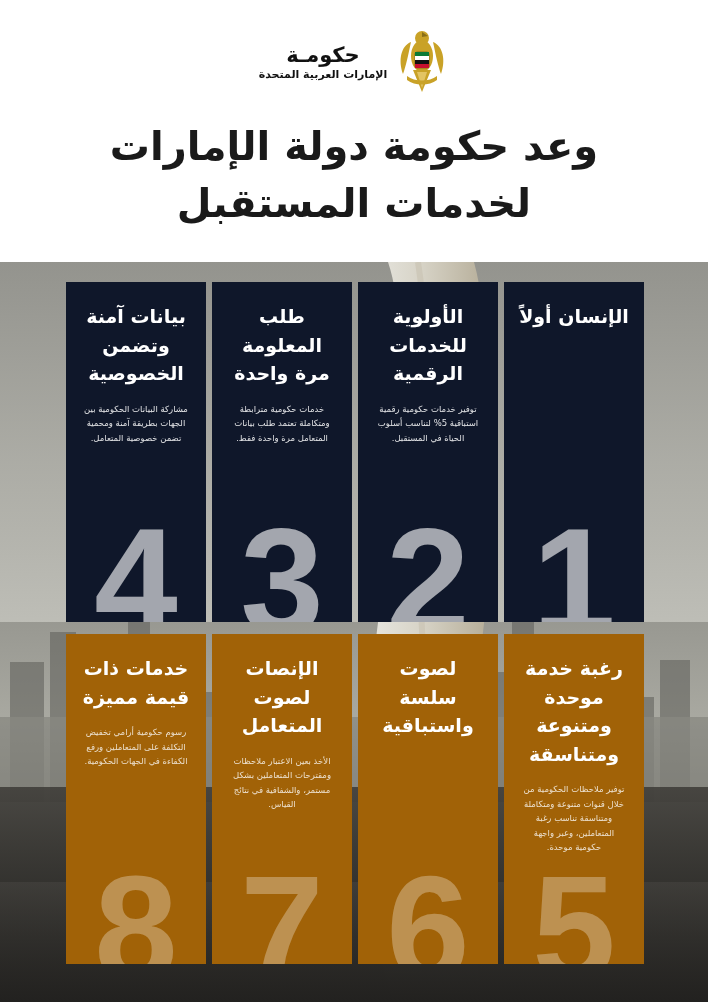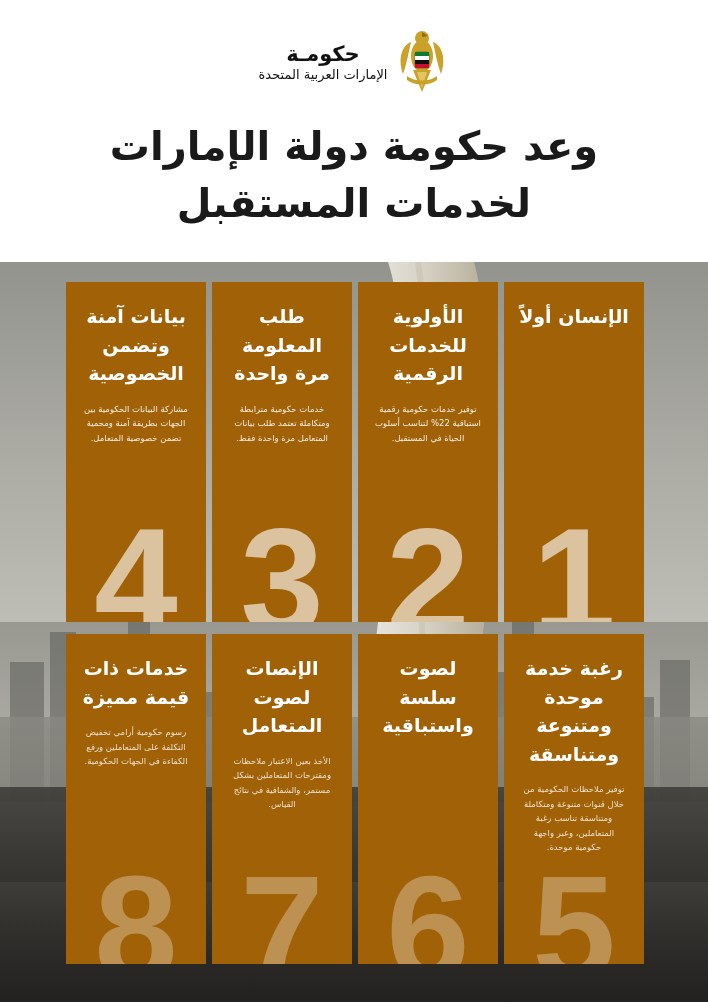--- a/index.html
+++ b/index.html
@@ -54,22 +54,22 @@
     text-align: center;
     line-height: 1.25;
     color: #111111;
   }
   .emblem-text .l1 {
     font-size: 21px;
     font-weight: bold;
     letter-spacing: 1px;
   }
   .emblem-text .l2 {
-    font-size: 13px;
-    font-weight: normal;
+    font-size: 11px;
+    font-weight: bold;
   }
 
   .main-title {
     position: absolute;
     top: 118px;
     left: 0;
     width: 708px;
     text-align: center;
     color: #1a1a1a;
     font-weight: bold;
@@ -143,21 +143,21 @@
   .card {
     position: relative;
     width: 140px;
     height: 100%;
     padding: 20px 13px 0 13px;
     box-sizing: border-box;
     color: #ffffff;
     text-align: center;
     overflow: hidden;
   }
-  .card.gold { background: #a16207; }
+  .card.gold { background: #0f172a; }
   .card.dark { background: #a16207; }
 
   .card-title {
     font-size: 19px;
     font-weight: bold;
     line-height: 1.5;
     letter-spacing: .5px;
     color: #ffffff;
     margin: 0 0 14px 0;
   }
@@ -280,21 +280,21 @@
 
     <div class="row row-top">
 
       <div class="card gold">
         <div class="card-title">الإنسان أولاً</div>
         <div class="card-number">1</div>
       </div>
 
       <div class="card gold">
         <div class="card-title">الأولوية للخدمات الرقمية</div>
-        <div class="card-body">توفير خدمات حكومية رقمية استباقية 22% لتناسب أسلوب الحياة في المستقبل.</div>
+        <div class="card-body">توفير خدمات حكومية رقمية استباقية 5% لتناسب أسلوب الحياة في المستقبل.</div>
         <div class="card-number">2</div>
       </div>
 
       <div class="card gold">
         <div class="card-title">طلب المعلومة مرة واحدة</div>
         <div class="card-body">خدمات حكومية مترابطة ومتكاملة تعتمد طلب بيانات المتعامل مرة واحدة فقط.</div>
         <div class="card-number">3</div>
       </div>
 
       <div class="card gold">

